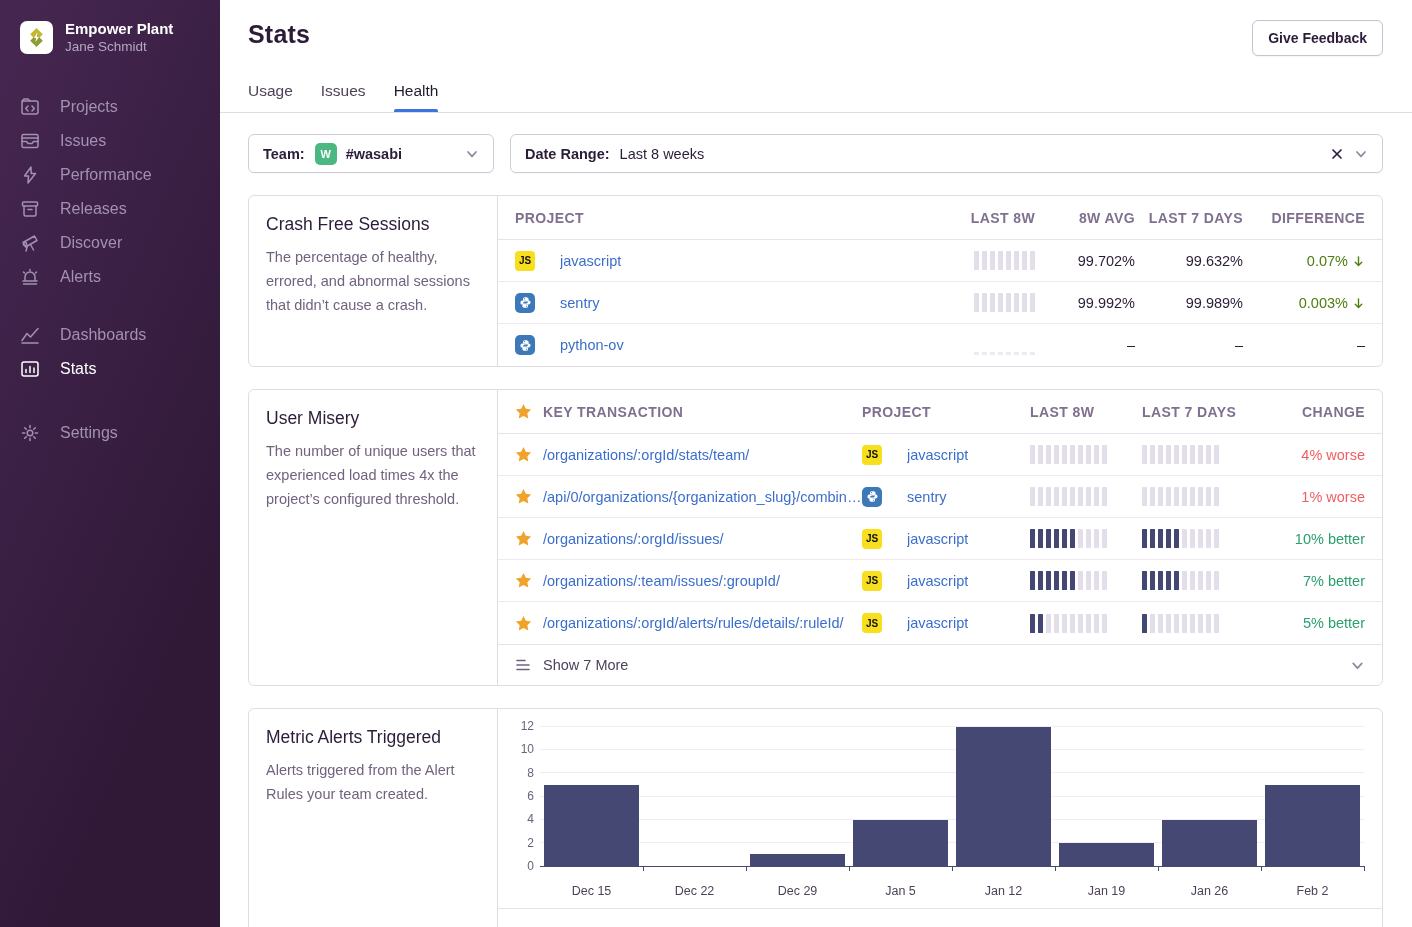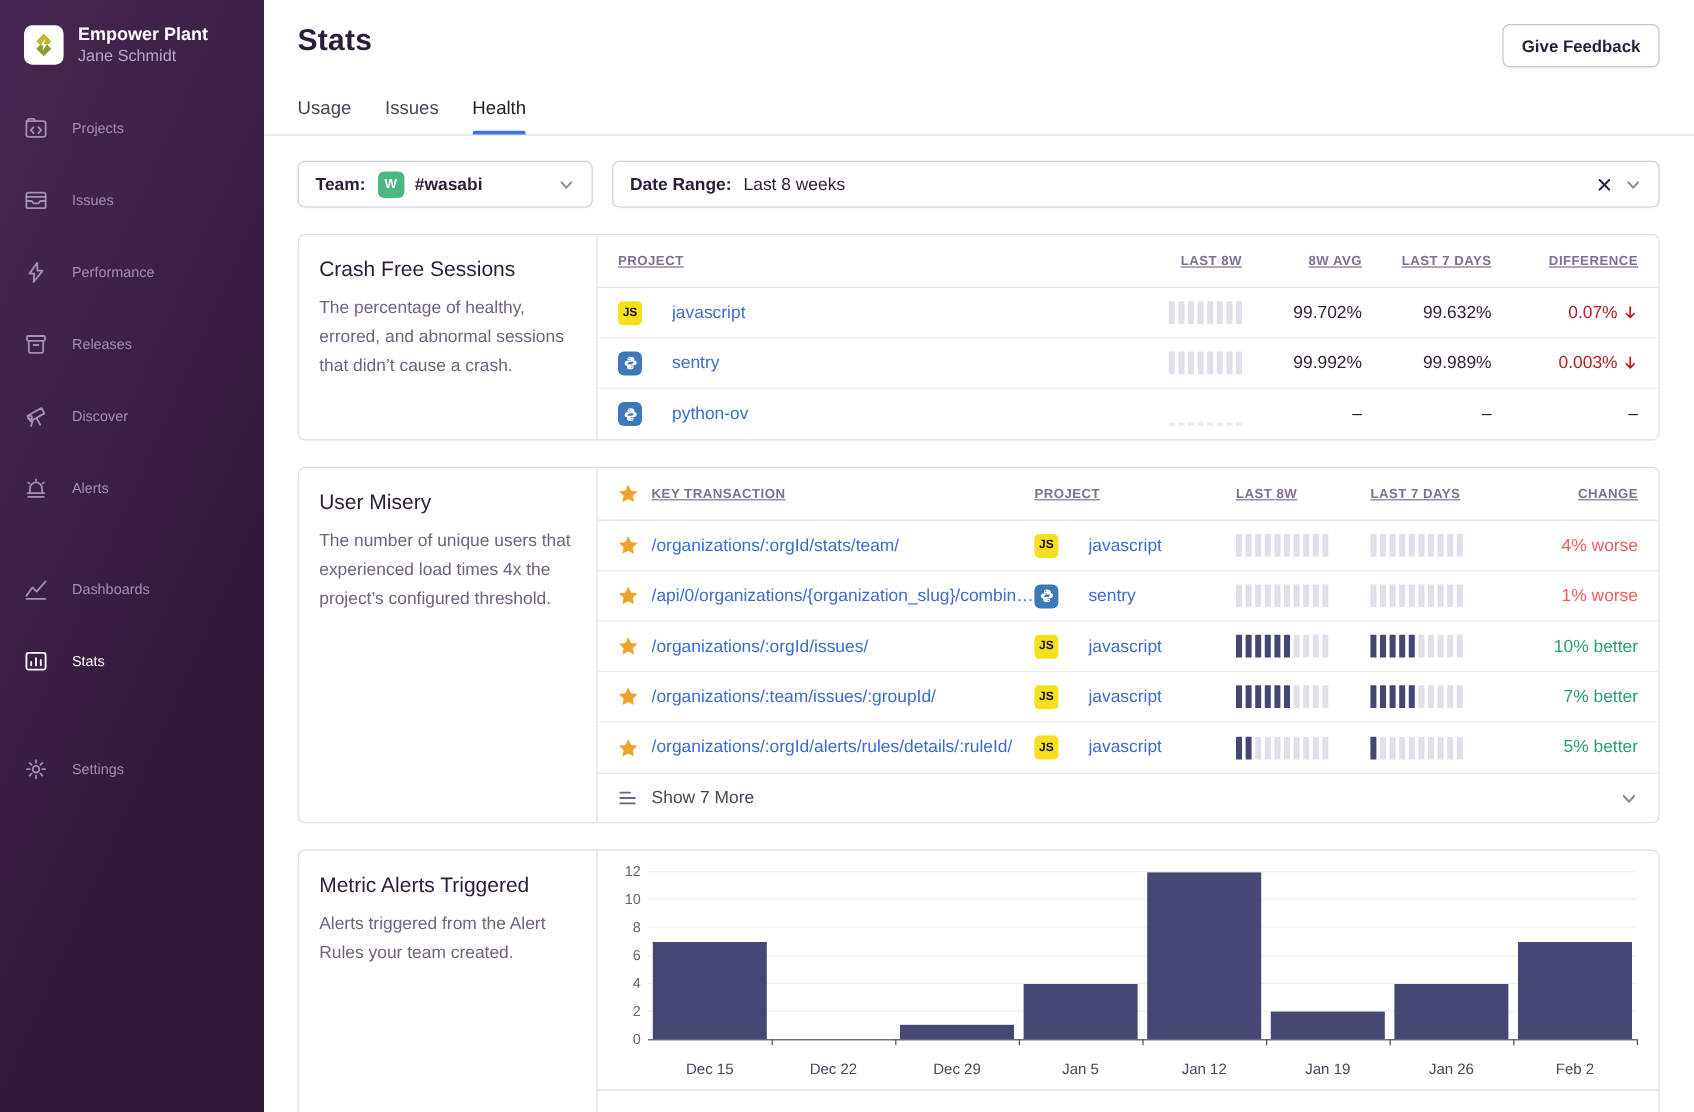--- a/index.html
+++ b/index.html
@@ -6,21 +6,21 @@
   html,body { width:1412px; height:927px; overflow:hidden; font-family:"Liberation Sans", sans-serif; background:#fff; }
   .app { display:flex; width:1412px; height:927px; }
 
   
   .sidebar { width:220px; height:927px; flex:0 0 220px;
     background:linear-gradient(294deg,#2f1937 25%,#452650 95%); color:#a99bb5; padding:20px 0 0 20px; }
   .org { display:flex; align-items:center; gap:12px; margin-bottom:34px; }
   .org-avatar { width:33px; height:33px; background:#fff; border-radius:7px; display:flex; align-items:center; justify-content:center; }
   .org-name { color:#fff; font-weight:bold; font-size:15px; line-height:1.25; }
   .org-user { color:#b5a8c0; font-size:13.5px; line-height:1.25; }
-  .nav-item { display:flex; align-items:center; gap:20px; padding:7px 0; font-size:12px; cursor:pointer; color:#a391b0;margin-top:26px; }
+  .nav-item { display:flex; align-items:center; gap:20px; padding:7px 0; font-size:16px; cursor:pointer; color:#a391b0; }
   .nav-item .nv-icon { width:20px; height:20px; display:flex; align-items:center; justify-content:center; color:#a391b0; }
   .nav-item.active { color:#fff; }
   .nav-item.active .nv-icon { color:#fff; }
   .nav-gap { height:24px; }
   .nav-gap-lg { height:30px; }
 
   
   .main { flex:1; display:flex; flex-direction:column; background:#fff; }
   .page-header { padding:20px 29px 0 28px; }
   .header-row { display:flex; justify-content:space-between; align-items:flex-start; }
@@ -51,28 +51,28 @@
   .clear-icon { color:#2b1d38; margin-right:10px; display:flex; align-items:center; }
 
   
   .panel { display:flex; border:1px solid #e0dce5; border-radius:6px; margin-top:22px; background:#fff; overflow:hidden; }
   .panel-desc { width:249px; flex:0 0 249px; border-right:1px solid #e0dce5; padding:18px 20px 0 17px; }
   .panel-title { font-size:17.5px; color:#2b1d38; margin-bottom:11px; font-weight:normal; }
   .panel-sub { font-size:14.5px; color:#71627e; line-height:1.65; }
   .panel-table { flex:1; min-width:0; }
 
   .thead { display:grid; align-items:center; height:44px; border-bottom:1px solid #e7e2ec;
-    font-size:11px; font-weight:bold; color:#80708f; letter-spacing:.4px; padding:0 17px;text-decoration:underline; }
+    font-size:14px; font-weight:bold; color:#80708f; letter-spacing:.4px; padding:0 17px; }
   .trow  { display:grid; align-items:center; height:42px; border-bottom:1px solid #eee9f1; font-size:14.5px; padding:0 17px; }
   .trow:last-child { border-bottom:none; }
   .cell-r { text-align:right; }
   .proj-cell { display:flex; align-items:center; gap:25px; min-width:0; }
   .proj-link { color:#3b6ecc; text-decoration:none; white-space:nowrap; overflow:hidden; text-overflow:ellipsis; cursor:pointer; }
   .num { color:#2b1d38; }
-  .diff-down { color:#b91c1c; }
+  .diff-down { color:#4d7c0f; }
   .diff-dash { color:#2b1d38; }
   .change-worse { color:#ef5e61; }
   .change-better { color:#2ba06e; }
 
   .grid-crash  { grid-template-columns:1fr 110px 100px 108px 122px; }
   .grid-misery { grid-template-columns:1fr 168px 112px 113px 110px; }
   .grid-alert  { grid-template-columns:1fr 290px 235px 95px 106px; }
 
   .js-badge { width:20px; height:20px; border-radius:4px; background:#f7df1e; color:#111; font-size:10px; font-weight:bold;
     display:flex; align-items:center; justify-content:center; flex:0 0 20px; }

